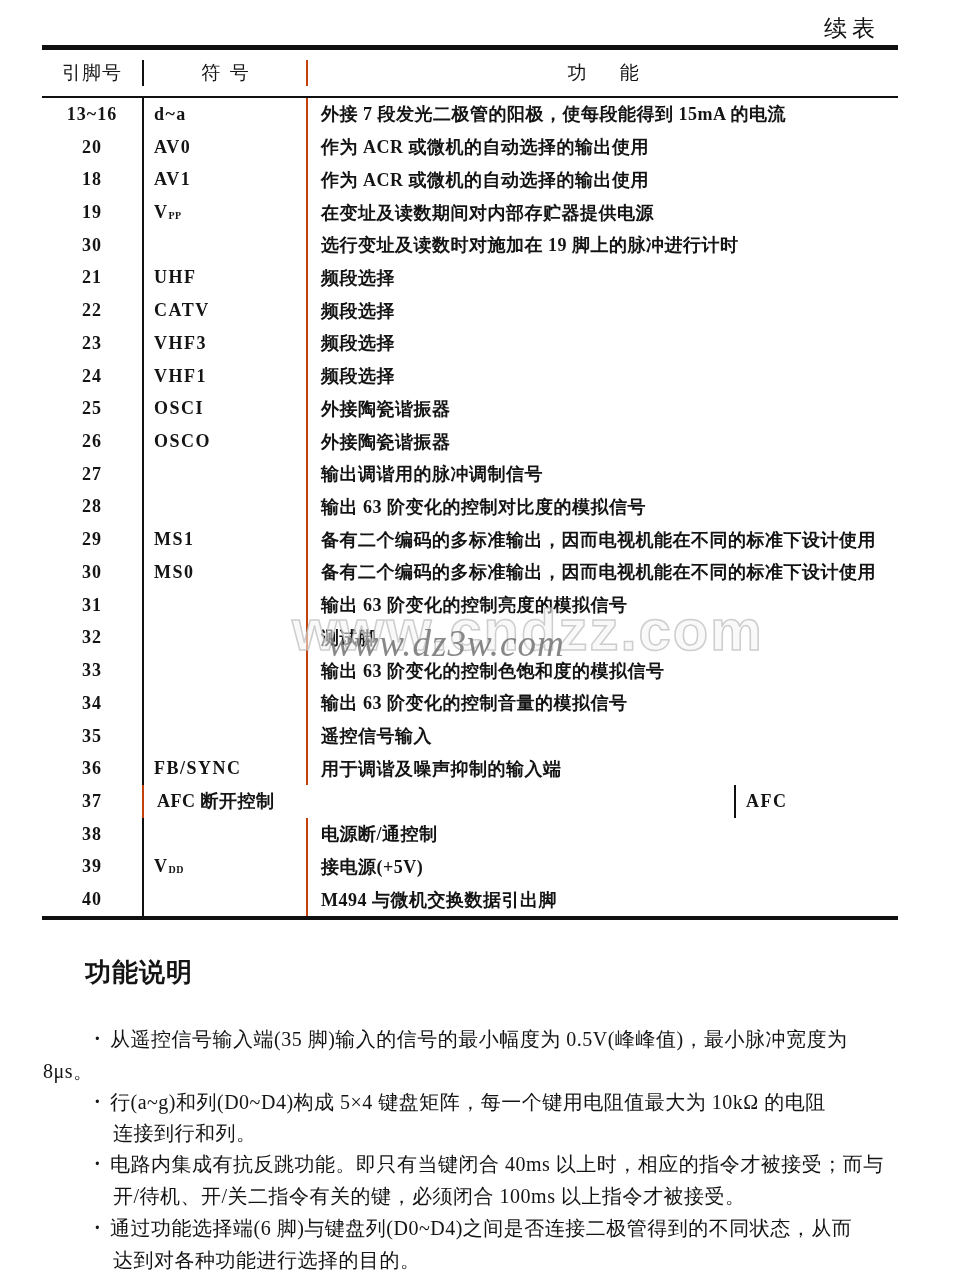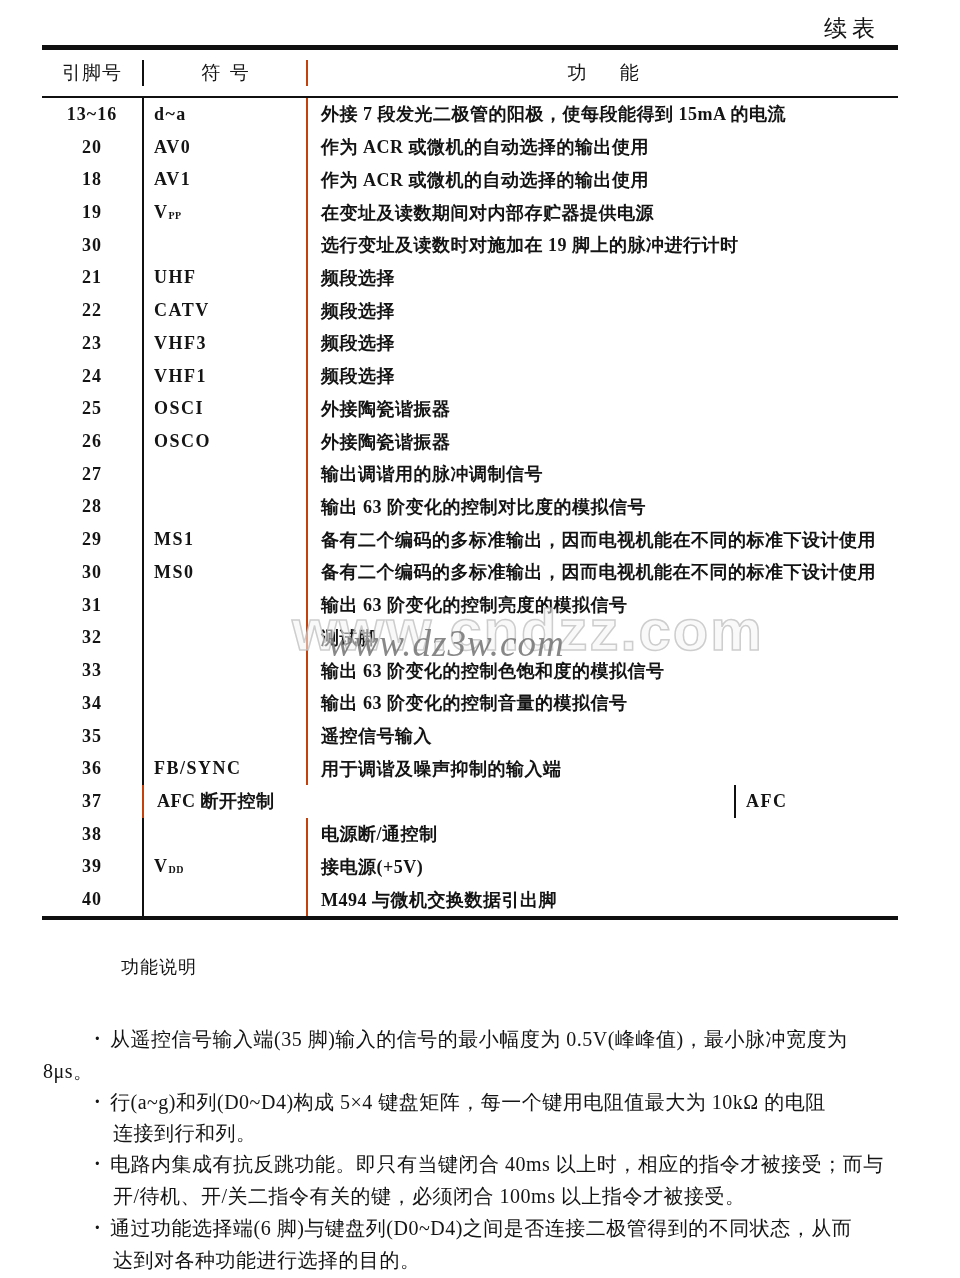--- a/index.html
+++ b/index.html
@@ -37,21 +37,21 @@
   .wm-italic{
     position:absolute;left:328px;top:622px;z-index:6;
     font-style:italic;font-size:37px;letter-spacing:1px;
     color:rgba(110,110,110,0.82);pointer-events:none;white-space:nowrap;
   }
 
   
   .notes-heading{
     position:absolute;left:85px;top:955px;
     font-family:"Liberation Sans","DejaVu Sans",sans-serif;
-    font-weight:normal;font-size:18px;letter-spacing:1px;margin-left:36px;
+    font-weight:bold;font-size:26px;letter-spacing:1px;
   }
   .notes-layer{position:absolute;left:0;top:0;width:960px;height:1278px;}
   .note-line{position:absolute;font-size:20px;line-height:23px;white-space:nowrap;letter-spacing:0.5px;}
   .nl-bullet{left:110px;}
   .nl-indent{left:113px;}
   .nl-flush{left:43px;}
   .bullet{position:absolute;left:-16px;top:-1px;font-weight:bold;}
 </style>
 </head>
 <body>

